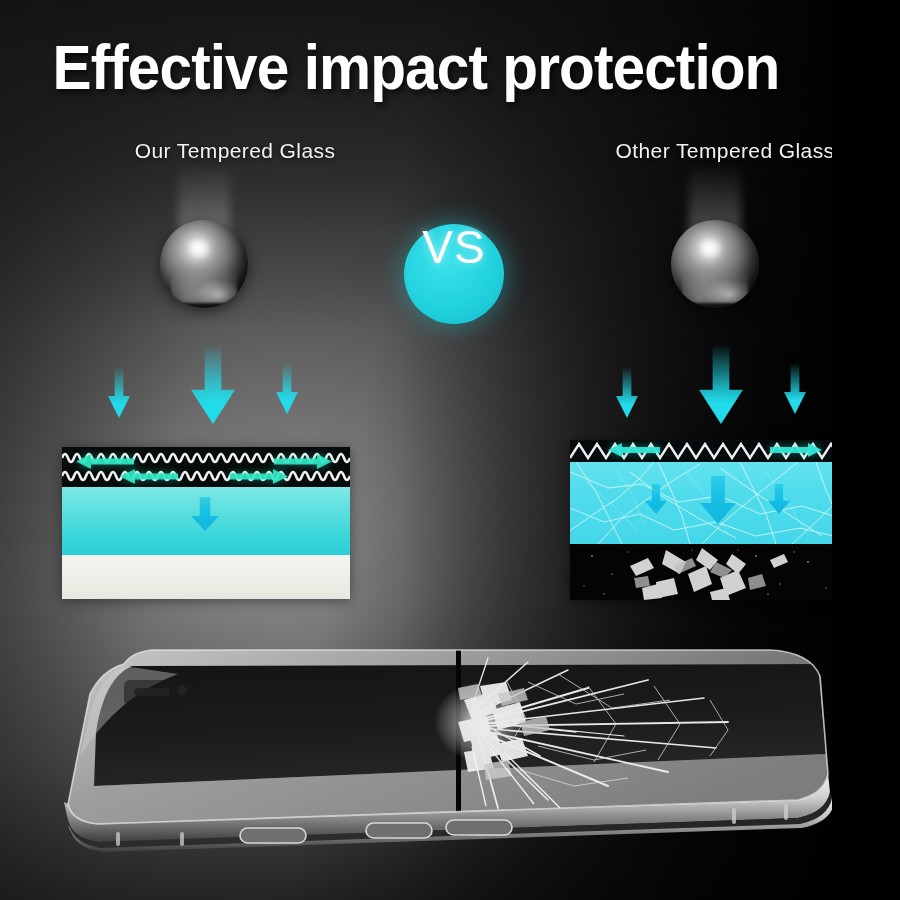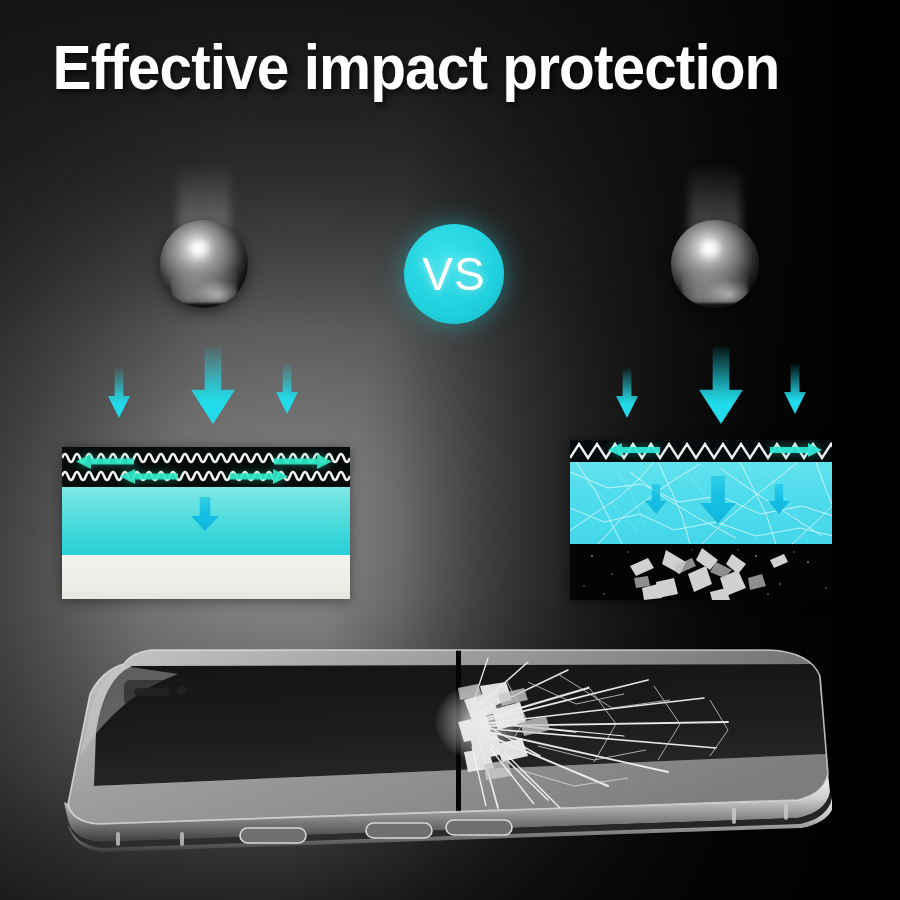--- a/index.html
+++ b/index.html
@@ -102,21 +102,21 @@
     background: radial-gradient(circle, rgba(255,255,255,0.95) 0%, rgba(255,255,255,0.35) 48%, rgba(255,255,255,0) 72%);
     filter: blur(2px);
   }
 
   
   .vs-badge {
     position: absolute; left: 404px; top: 224px;
     width: 100px; height: 100px; border-radius: 50%;
     background: radial-gradient(circle at 42% 36%, #3ce2ec 0%, #21d2de 56%, #14bdcb 100%);
     box-shadow: 0 0 26px rgba(40,215,230,0.45);
-    display: flex; align-items: center; justify-content: center;
+    display: flex; justify-content: center;
   }
   .vs-badge span {
     color: #ffffff;
     font-size: 46px;
     font-weight: 400;
     letter-spacing: 1px;
     line-height: 1;
     text-shadow: 0 0 9px rgba(255,255,255,0.55);
   }
 
@@ -196,20 +196,22 @@
 <div id="stage">
 
   <div class="bg-base"></div>
   <div class="bg-top-dark"></div>
   <div class="bg-right-dark"></div>
   <div class="bg-bottom-dark"></div>
   <div class="bg-vignette"></div>
 
   <div class="title">Effective impact protection</div>
 
+  <div class="caption left">Our Tempered Glass</div>
+  <div class="caption right">Other Tempered Glass</div>
 
   <div class="ball-wrap left">
     <div class="trail"></div>
     <div class="ball">
       <div class="ball-spec"></div>
     </div>
   </div>
 
   <div class="ball-wrap right">
     <div class="trail"></div>

